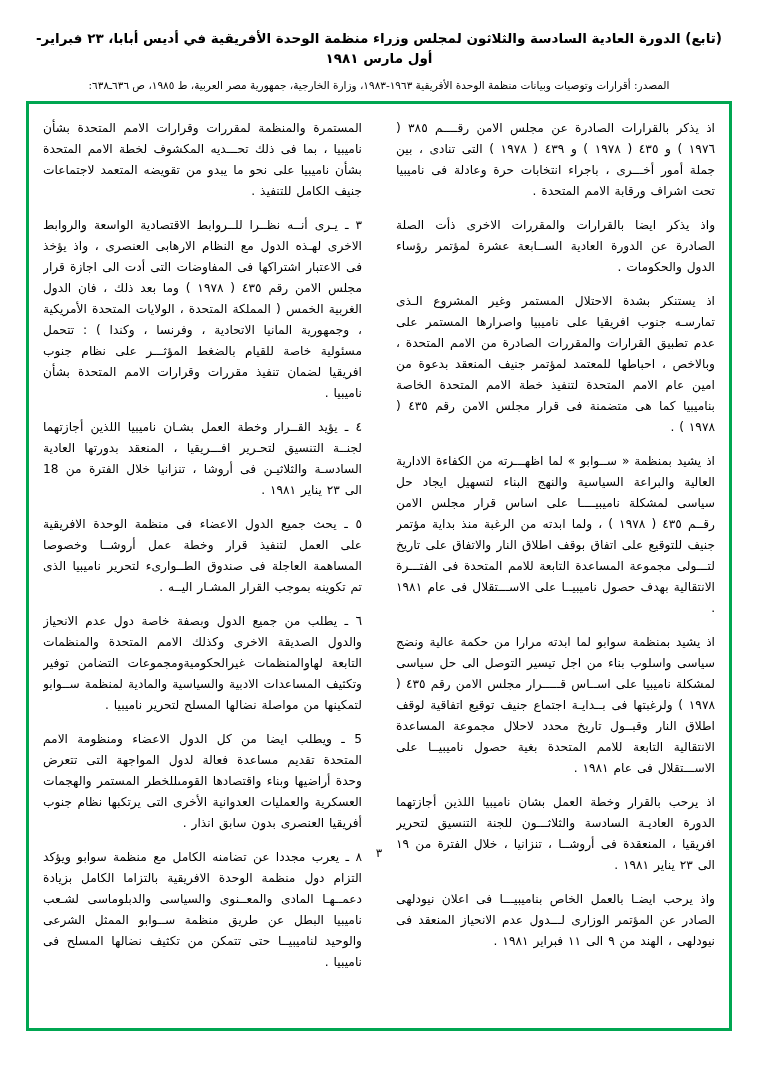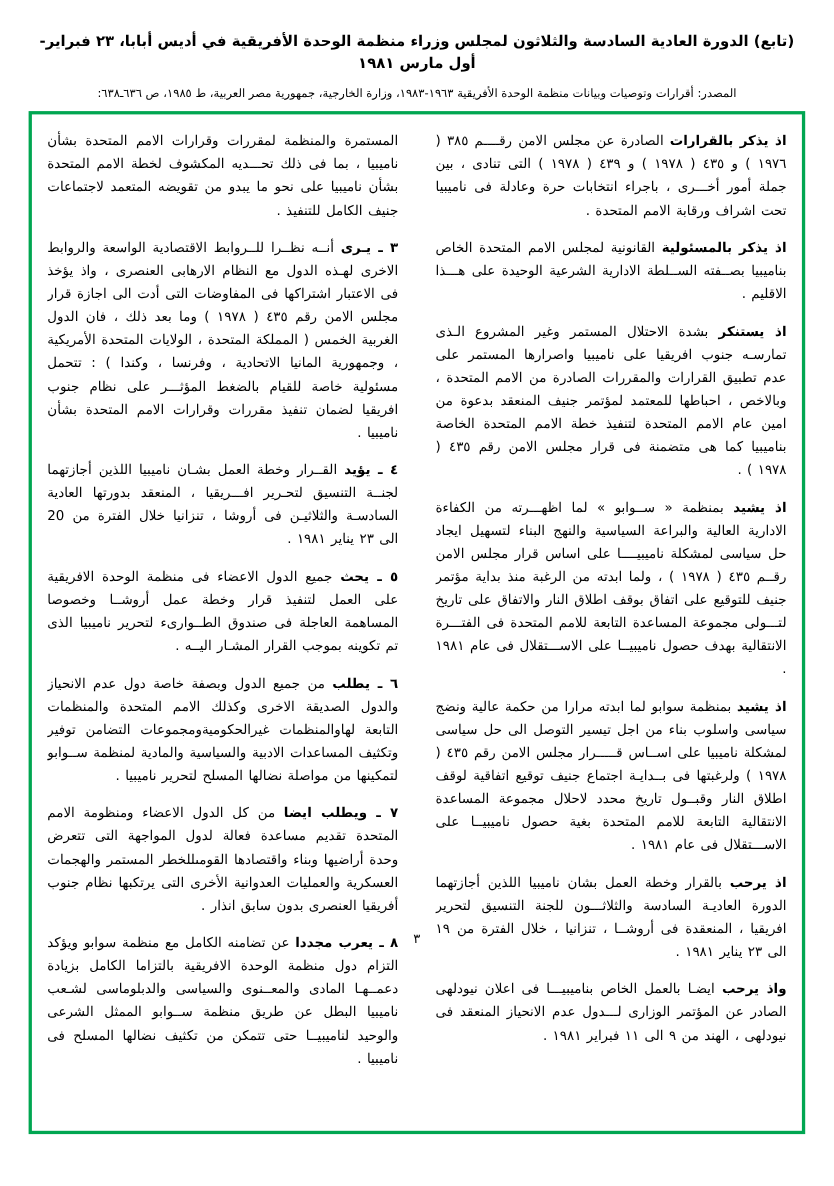--- a/index.html
+++ b/index.html
@@ -64,21 +64,21 @@
   p.para {
     margin: 0 0 13px 0;
     font-size: 12.2px;
     line-height: 1.72;
     text-align: justify;
     text-align-last: right;
     direction: rtl;
     word-spacing: 1px;
   }
   .kw {
-    font-weight: bold;
+    font-weight: normal;
   }
   .page-number {
     position: absolute;
     bottom: 14px;
     left: 0;
     right: 0;
     text-align: center;
     font-size: 12px;
   }
 </style>
@@ -90,35 +90,35 @@
   <div class="doc-header">
     <p class="doc-title">(تابع) الدورة العادية السادسة والثلاثون لمجلس وزراء منظمة الوحدة الأفريقية في أديس أبابا، ٢٣ فبراير- أول مارس ١٩٨١</p>
     <p class="doc-source">المصدر: أقرارات وتوصيات وبيانات منظمة الوحدة الأفريقية ١٩٦٣-١٩٨٣، وزارة الخارجية، جمهورية مصر العربية، ط ١٩٨٥، ص ٦٣٦ـ٦٣٨:</p>
   </div>
 
   <div class="frame">
     <div class="columns">
 
       <div class="col" id="col-right">
           <p class="para"><span class="kw">اذ يذكر بالقرارات</span><span> الصادرة عن مجلس الامن رقــــم ٣٨٥ ( ١٩٧٦ ) و ٤٣٥ ( ١٩٧٨ ) و ٤٣٩ ( ١٩٧٨ ) التى تنادى ، بين جملة أمور أخـــرى ، باجراء انتخابات حرة وعادلة فى ناميبيا تحت اشراف ورقابة الامم المتحدة .</span></p>
-          <p class="para"><span class="kw">اذ يذكر بالمسئولية</span><span> القانونية لمجلس الامم المتحدة الخاص بناميبيا بصــفته الســلطة الادارية الشرعية الوحيدة على هـــذا الاقليم .</span></p>
+          <p class="para"><span class="kw">واذ يذكر</span><span> ايضا بالقرارات والمقررات الاخرى ذأت الصلة الصادرة عن الدورة العادية الســابعة عشرة لمؤتمر رؤساء الدول والحكومات .</span></p>
           <p class="para"><span class="kw">اذ يستنكر</span><span> بشدة الاحتلال المستمر وغير المشروع الـذى تمارسـه جنوب افريقيا على ناميبيا واصرارها المستمر على عدم تطبيق القرارات والمقررات الصادرة من الامم المتحدة ، وبالاخص ، احباطها للمعتمد لمؤتمر جنيف المنعقد بدعوة من امين عام الامم المتحدة لتنفيذ خطة الامم المتحدة الخاصة بناميبيا كما هى متضمنة فى قرار مجلس الامن رقم ٤٣٥ ( ١٩٧٨ ) .</span></p>
           <p class="para"><span class="kw">اذ يشيد</span><span> بمنظمة « ســوابو » لما اظهـــرته من الكفاءة الادارية العالية والبراعة السياسية والنهج البناء لتسهيل ايجاد حل سياسى لمشكلة ناميبيــــا على اساس قرار مجلس الامن رقــم ٤٣٥ ( ١٩٧٨ ) ، ولما ابدته من الرغبة منذ بداية مؤتمر جنيف للتوقيع على اتفاق بوقف اطلاق النار والاتفاق على تاريخ لتـــولى مجموعة المساعدة التابعة للامم المتحدة فى الفتـــرة الانتقالية بهدف حصول ناميبيــا على الاســـتقلال فى عام ١٩٨١ .</span></p>
           <p class="para"><span class="kw">اذ يشيد</span><span> بمنظمة سوابو لما ابدته مرارا من حكمة عالية ونضج سياسى واسلوب بناء من اجل تيسير التوصل الى حل سياسى لمشكلة ناميبيا على اســاس قـــــرار مجلس الامن رقم ٤٣٥ ( ١٩٧٨ ) ولرغبتها فى بــدايـة اجتماع جنيف توقيع اتفاقية لوقف اطلاق النار وقبــول تاريخ محدد لاحلال مجموعة المساعدة الانتقالية التابعة للامم المتحدة بغية حصول ناميبيــا على الاســـتقلال فى عام ١٩٨١ .</span></p>
           <p class="para"><span class="kw">اذ يرحب</span><span> بالقرار وخطة العمل بشان ناميبيا اللذين أجازتهما الدورة العاديـة السادسة والثلاثـــون للجنة التنسيق لتحرير افريقيا ، المنعقدة فى أروشــا ، تنزانيا ، خلال الفترة من ١٩ الى ٢٣ يناير ١٩٨١ .</span></p>
           <p class="para"><span class="kw">واذ يرحب</span><span> ايضـا بالعمل الخاص بناميبيـــا فى اعلان نيودلهى الصادر عن المؤتمر الوزارى لـــدول عدم الانحياز المنعقد فى نيودلهى ، الهند من ٩ الى ١١ فبراير ١٩٨١ .</span></p>
         </div>
 
       <div class="col" id="col-left">
           <p class="para"><span>المستمرة والمنظمة لمقررات وقرارات الامم المتحدة بشأن ناميبيا ، بما فى ذلك تحـــديه المكشوف لخطة الامم المتحدة بشأن ناميبيا على نحو ما يبدو من تقويضه المتعمد لاجتماعات جنيف الكامل للتنفيذ .</span></p>
           <p class="para"><span class="kw">٣ ـ يـرى</span><span> أنــه نظــرا للــروابط الاقتصادية الواسعة والروابط الاخرى لهـذه الدول مع النظام الارهابى العنصرى ، واذ يؤخذ فى الاعتبار اشتراكها فى المفاوضات التى أدت الى اجازة قرار مجلس الامن رقم ٤٣٥ ( ١٩٧٨ ) وما بعد ذلك ، فان الدول الغربية الخمس ( المملكة المتحدة ، الولايات المتحدة الأمريكية ، وجمهورية المانيا الاتحادية ، وفرنسا ، وكندا ) : تتحمل مسئولية خاصة للقيام بالضغط المؤثـــر على نظام جنوب افريقيا لضمان تنفيذ مقررات وقرارات الامم المتحدة بشأن ناميبيا .</span></p>
-          <p class="para"><span class="kw">٤ ـ يؤيد</span><span> القــرار وخطة العمل بشـان ناميبيا اللذين أجازتهما لجنــة التنسيق لتحـرير افـــريقيا ، المنعقد بدورتها العادية السادسـة والثلاثيـن فى أروشا ، تنزانيا خلال الفترة من 20 الى ٢٣ يناير ١٩٨١ .</span></p>
+          <p class="para"><span class="kw">٤ ـ يؤيد</span><span> القــرار وخطة العمل بشـان ناميبيا اللذين أجازتهما لجنــة التنسيق لتحـرير افـــريقيا ، المنعقد بدورتها العادية السادسـة والثلاثيـن فى أروشا ، تنزانيا خلال الفترة من 18 الى ٢٣ يناير ١٩٨١ .</span></p>
           <p class="para"><span class="kw">٥ ـ يحث</span><span> جميع الدول الاعضاء فى منظمة الوحدة الافريقية على العمل لتنفيذ قرار وخطة عمل أروشــا وخصوصا المساهمة العاجلة فى صندوق الطــوارىء لتحرير ناميبيا الذى تم تكوينه بموجب القرار المشـار اليــه .</span></p>
           <p class="para"><span class="kw">٦ ـ يطلب</span><span> من جميع الدول وبصفة خاصة دول عدم الانحياز والدول الصديقة الاخرى وكذلك الامم المتحدة والمنظمات التابعة لهاوالمنظمات غيرالحكوميةومجموعات التضامن توفير وتكثيف المساعدات الادبية والسياسية والمادية لمنظمة ســوابو لتمكينها من مواصلة نضالها المسلح لتحرير ناميبيا .</span></p>
-          <p class="para"><span class="kw">٧ ـ ويطلب ايضا</span><span> من كل الدول الاعضاء ومنظومة الامم المتحدة تقديم مساعدة فعالة لدول المواجهة التى تتعرض وحدة أراضيها وبناء واقتصادها القومىللخطر المستمر والهجمات العسكرية والعمليات العدوانية الأخرى التى يرتكبها نظام جنوب أفريقيا العنصرى بدون سابق انذار .</span></p>
+          <p class="para"><span class="kw">5 ـ ويطلب ايضا</span><span> من كل الدول الاعضاء ومنظومة الامم المتحدة تقديم مساعدة فعالة لدول المواجهة التى تتعرض وحدة أراضيها وبناء واقتصادها القومىللخطر المستمر والهجمات العسكرية والعمليات العدوانية الأخرى التى يرتكبها نظام جنوب أفريقيا العنصرى بدون سابق انذار .</span></p>
           <p class="para"><span class="kw">٨ ـ يعرب مجددا</span><span> عن تضامنه الكامل مع منظمة سوابو ويؤكد التزام دول منظمة الوحدة الافريقية بالتزاما الكامل بزيادة دعمــهـا المادى والمعــنوى والسياسى والدبلوماسى لشـعب ناميبيا البطل عن طريق منظمة ســوابو الممثل الشرعى والوحيد لناميبيــا حتى تتمكن من تكثيف نضالها المسلح فى ناميبيا .</span></p>
         </div>
 
     </div>
   </div>
 
   <div class="page-number">٣</div>
 </div>
 
 </body></html>

